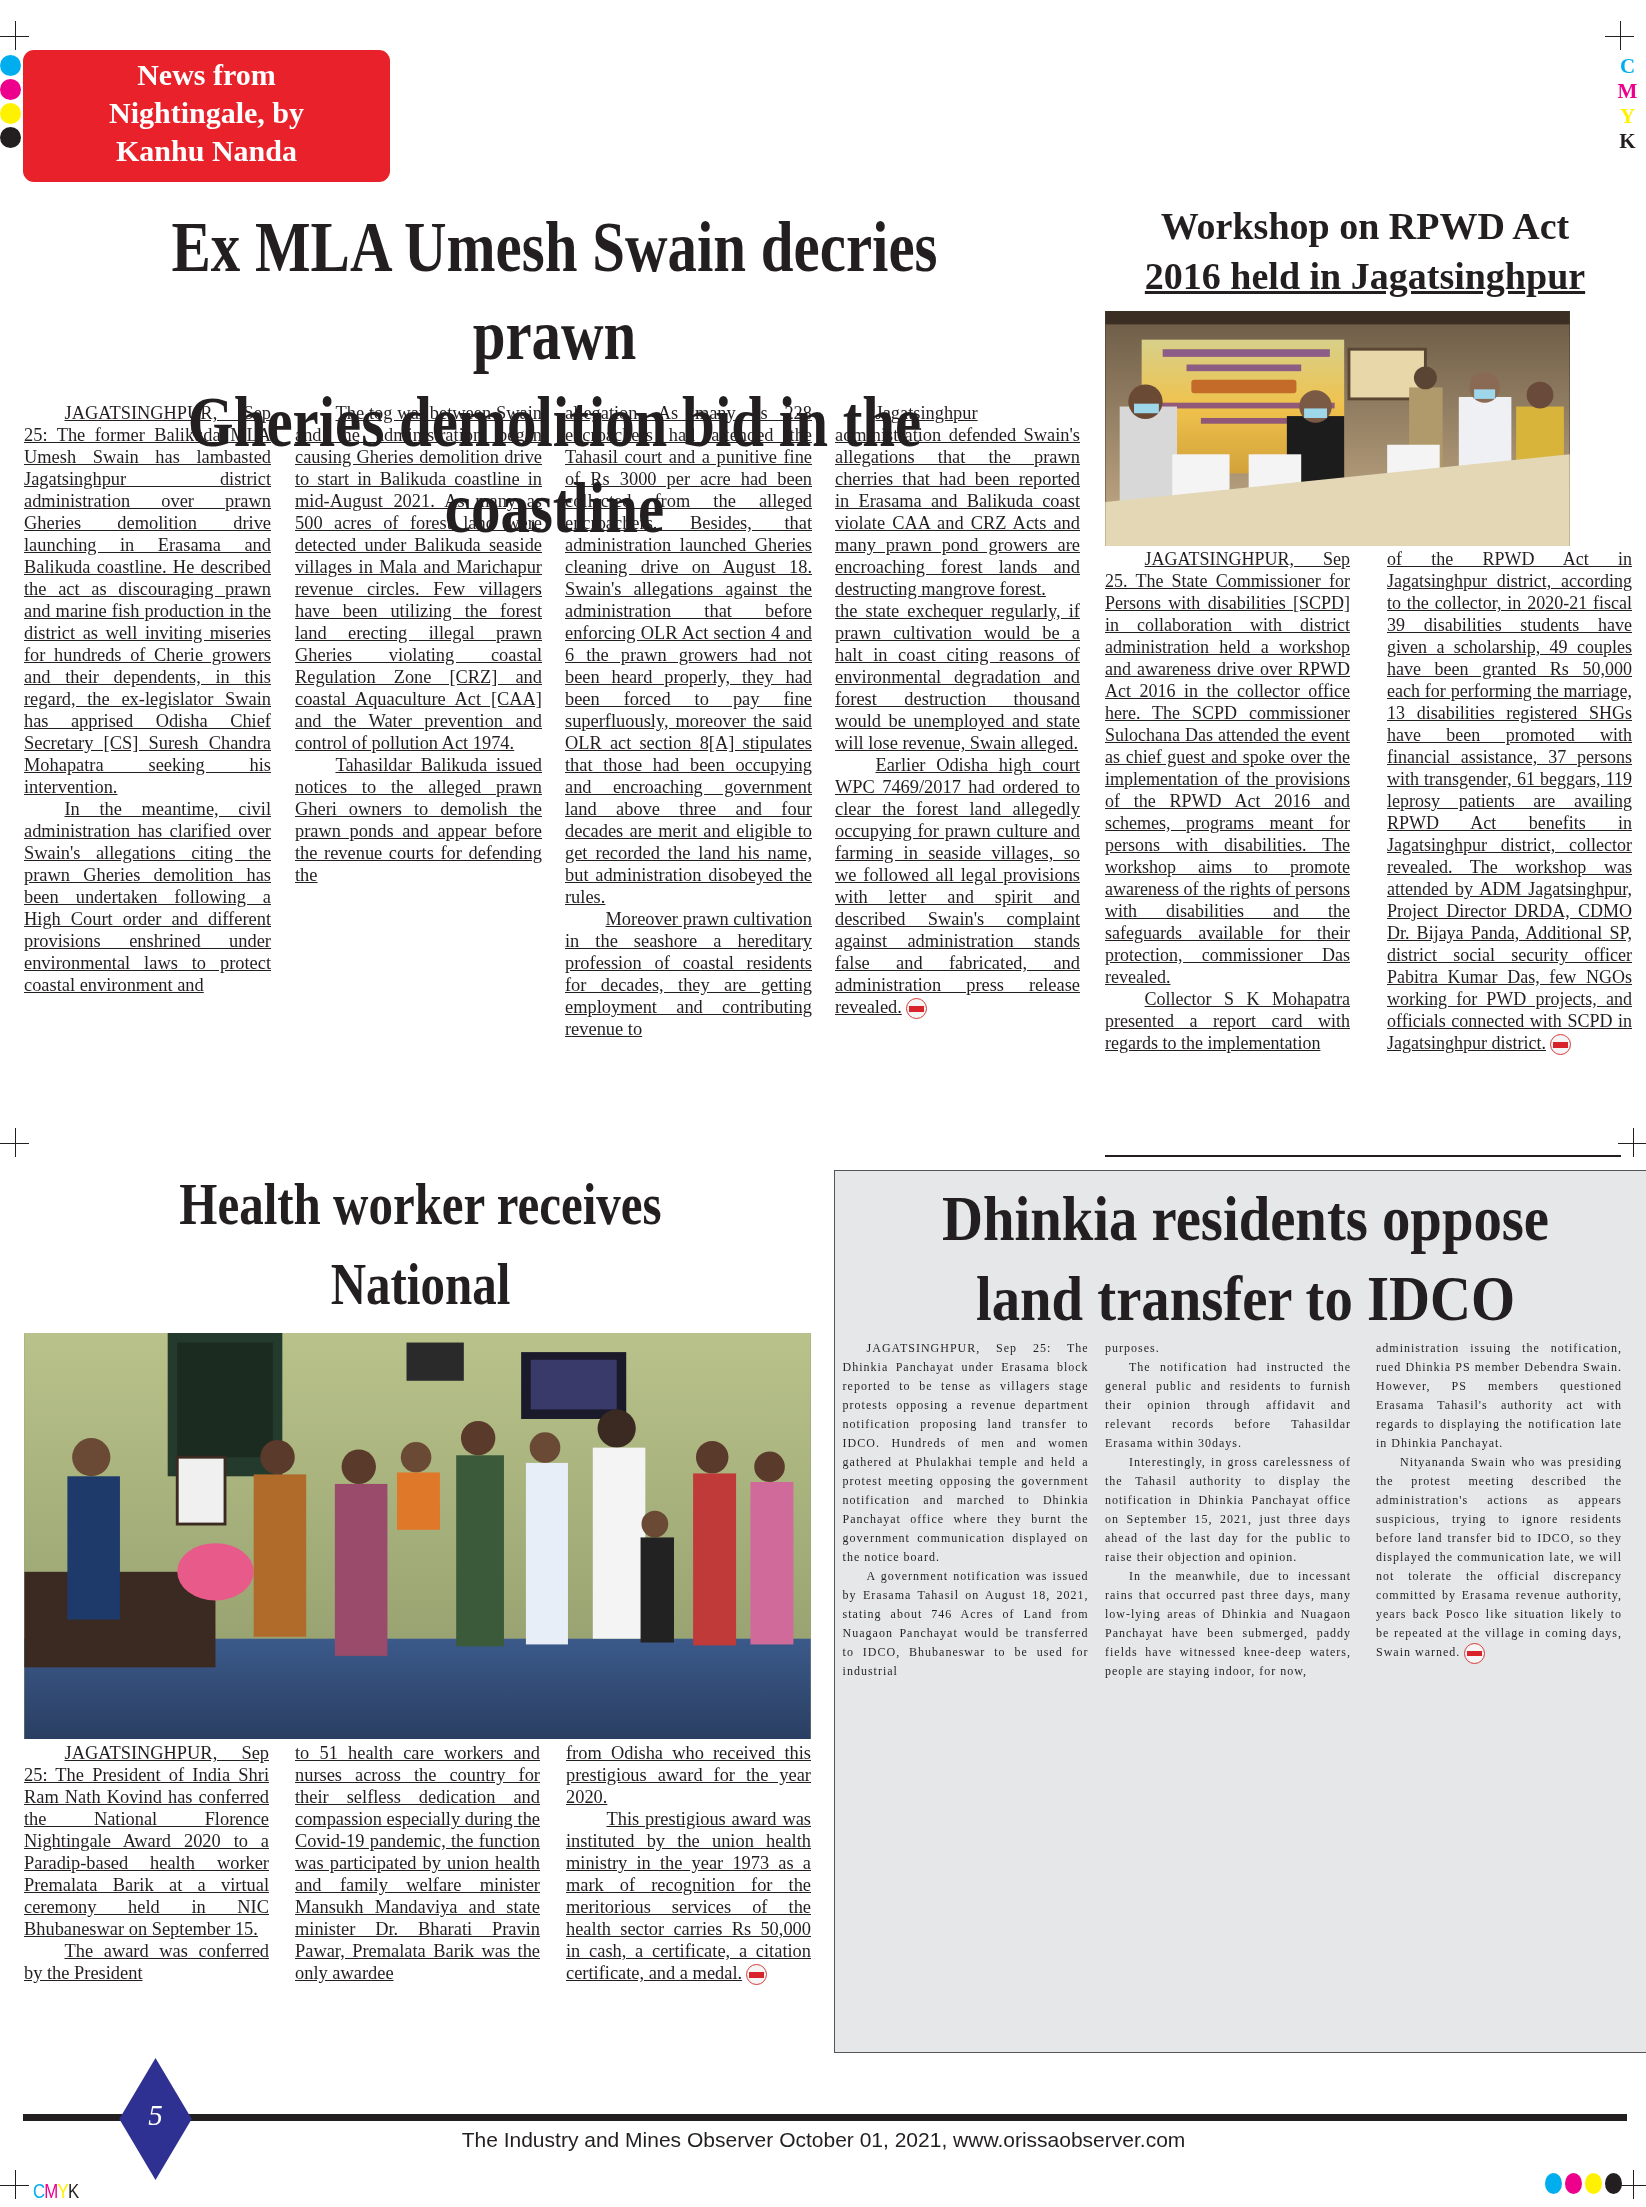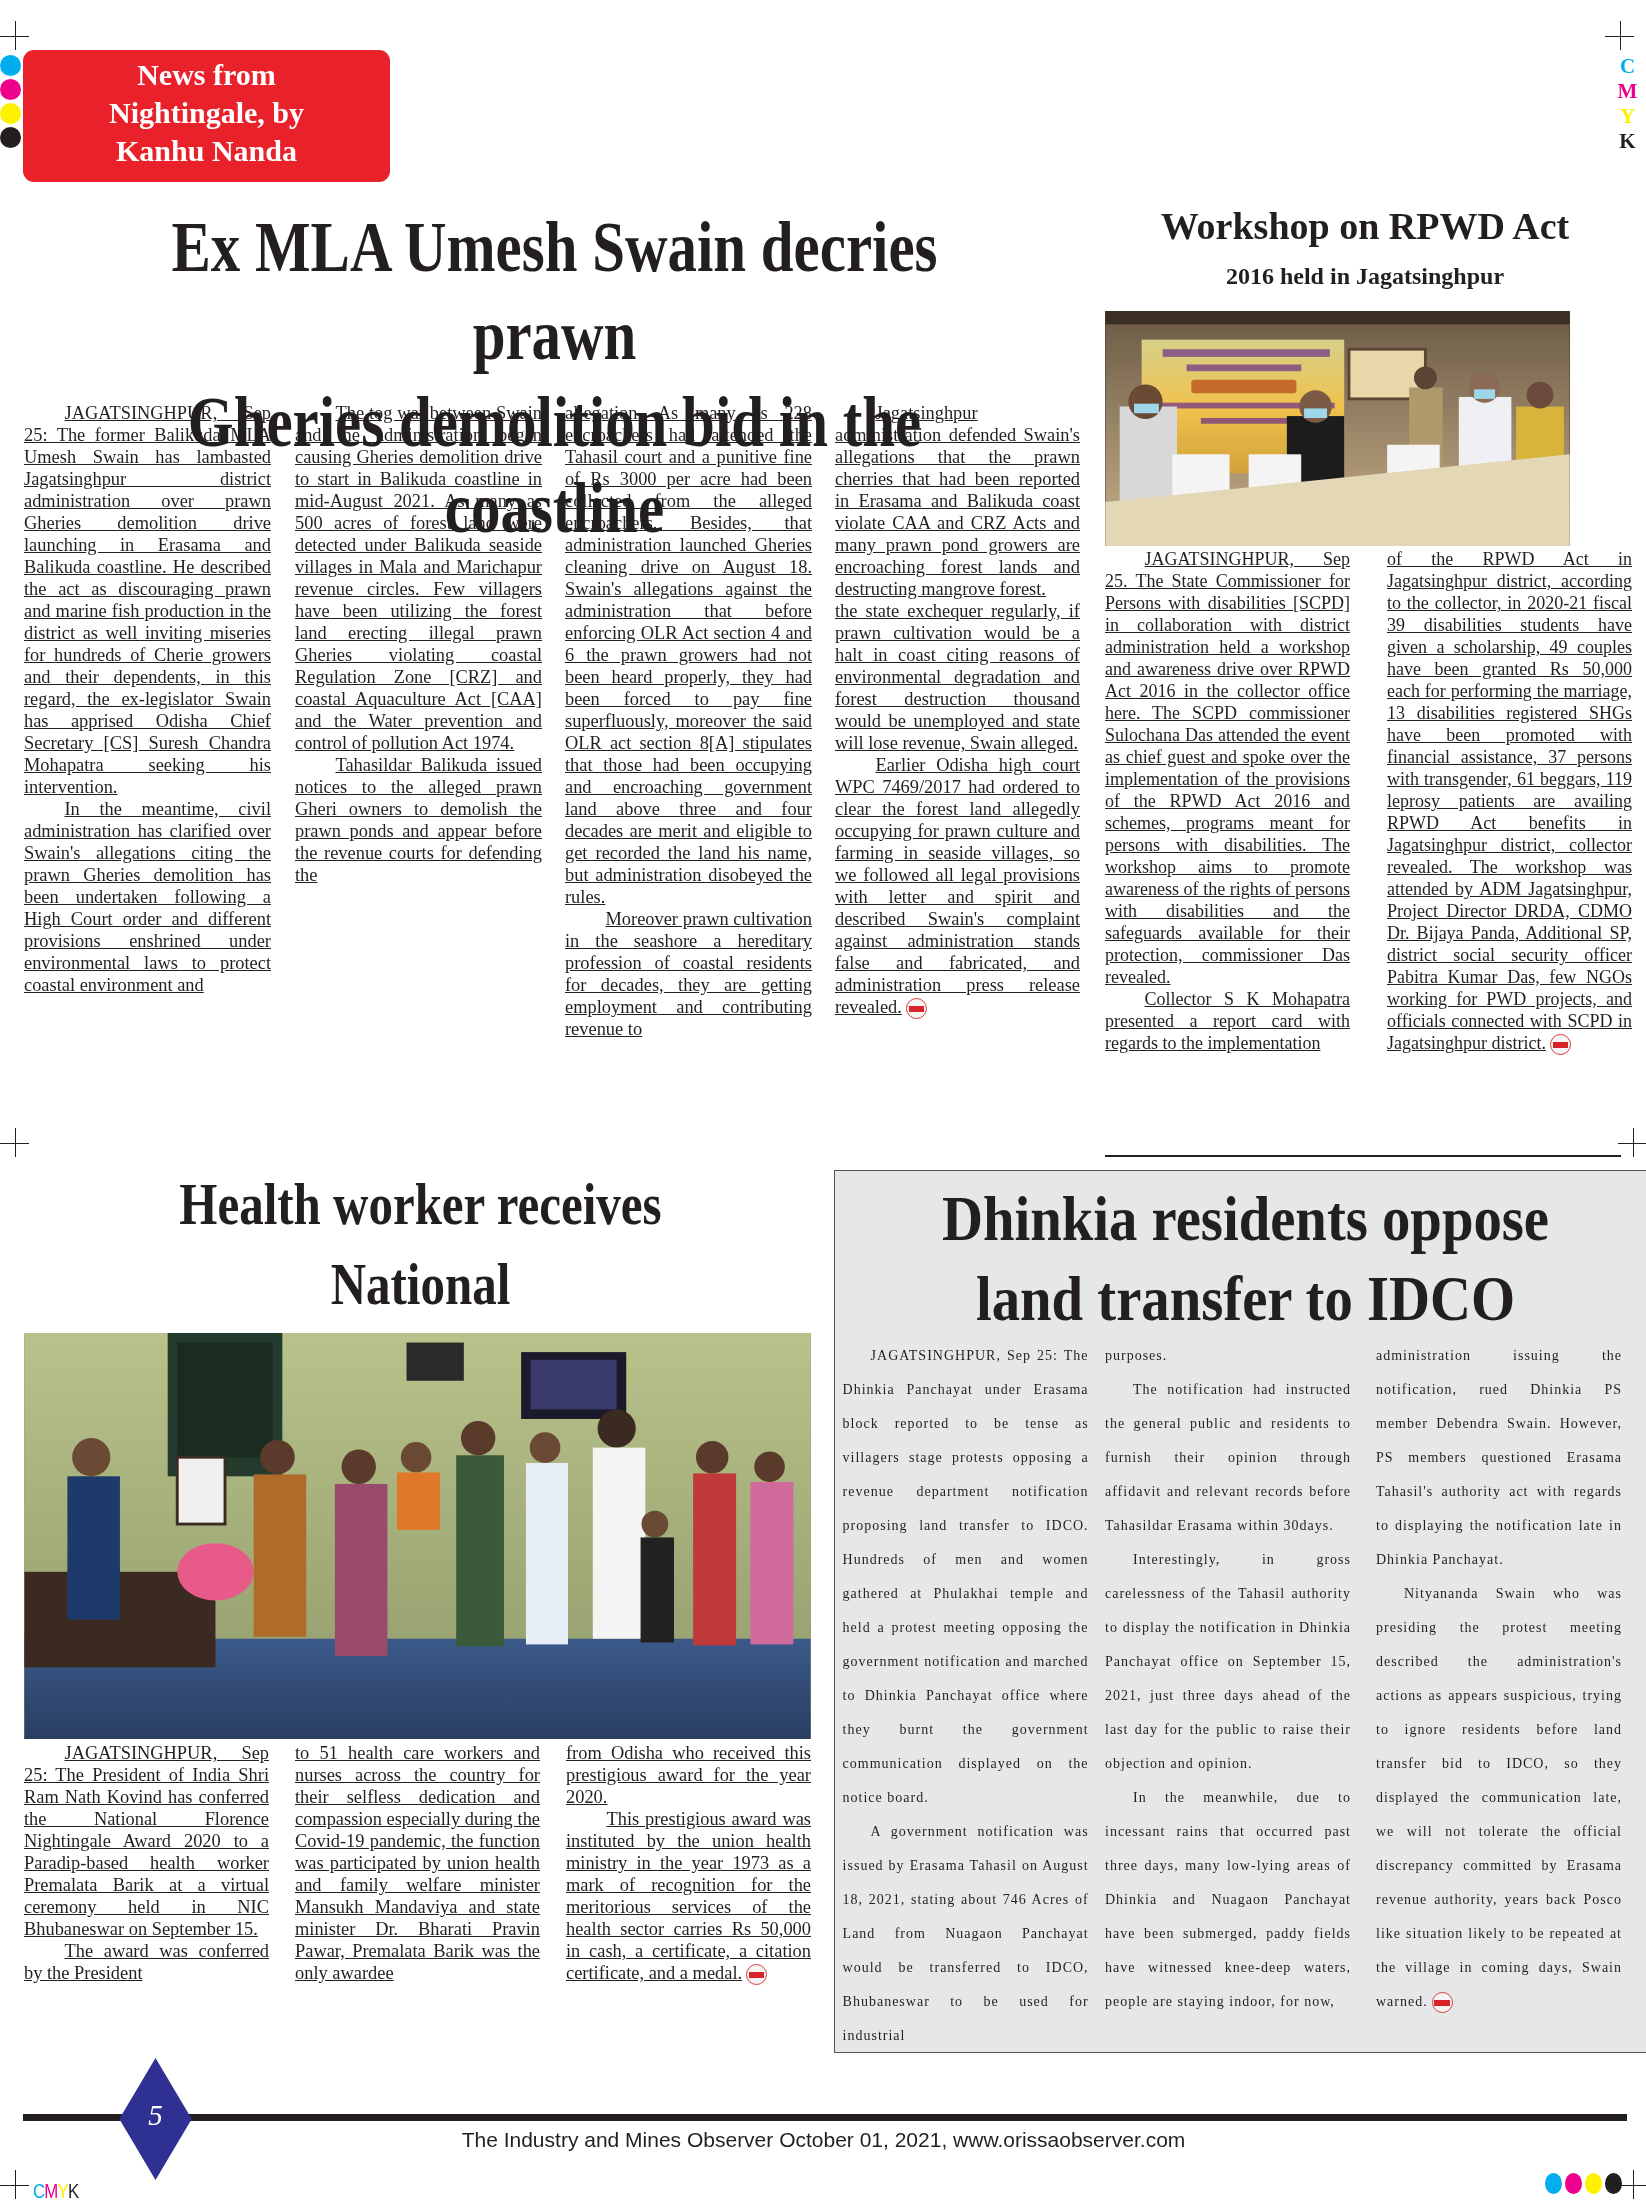--- a/index.html
+++ b/index.html
@@ -24,21 +24,21 @@
   .headline { font-family: "Liberation Serif", serif; font-weight: bold; color: #231f20; text-align: center; transform-origin: center; }
 
   .col { position: absolute; font-size: 18.4px; line-height: 22px; text-align: justify; hyphens: none; text-decoration: underline; }
   .col p { text-indent: 2.2em; }
 
   .photo { position: absolute; overflow: hidden; }
   .end-mark { display: inline-block; width: 21px; height: 21px; border-radius: 50%; border: 1.9px solid #d83a3a; background: #f5f5f5; vertical-align: middle; position: relative; margin-left: 3.8px; }
   .end-mark::after { content: ""; position: absolute; left: 1.9px; right: 1.9px; top: 6.7px; height: 5.7px; background: #d8232a; }
 
   .box { position: absolute; left: 834px; top: 1170px; width: 824px; height: 883px; background: #e6e7e8; border: 1.9px solid #555; }
-  .box-col { position: absolute; font-size: 14px; line-height: 34px; text-align: justify; letter-spacing: 1px; }
+  .box-col { position: absolute; font-size: 12px; line-height: 19px; text-align: justify; letter-spacing: 1px; }
   .box-col p { text-indent: 2em; }
 
   .rule { position: absolute; left: 23px; width: 1604px; height: 6.7px; background: #231f20; }
   .diamond { position: absolute; left: 119px; top: 2058px; width: 73px; height: 122px; }
   .footer-text { position: absolute; left: 0; right: 0; top: 2128px; text-align: center; font-family: "Liberation Sans", sans-serif; font-size: 21px; color: #231f20; }
 </style>
 </head>
 <body>
 
 <div class="reg" style="left:0;top:21px;"></div>
@@ -86,21 +86,21 @@
   <p>Moreover prawn cultivation in the seashore a hereditary profession of coastal residents for decades, they are getting employment and contributing revenue to</p>
 </div>
 <div class="col" style="left:835px;top:402px;width:245px;">
   <p>Jagatsinghpur administration defended Swain's allegations that the prawn cherries that had been reported in Erasama and Balikuda coast violate CAA and CRZ Acts and many prawn pond growers are encroaching forest lands and destructing mangrove forest.</p>
   <p style="text-indent:0">the state exchequer regularly, if prawn cultivation would be a halt in coast citing reasons of environmental degradation and forest destruction thousand would be unemployed and state will lose revenue, Swain alleged.</p>
   <p><span>Earlier Odisha high court WPC 7469/2017 had ordered to clear the forest land allegedly occupying for prawn culture and farming in seaside villages, so we followed all legal provisions with letter and spirit and described Swain's complaint against administration stands false and fabricated, and administration press release revealed.</span><span class="end-mark"></span></p>
 </div>
 
 <div class="abs" style="left:1090px;top:201px;width:550px;">
   <div class="headline" style="font-size:38px;line-height:50px;">Workshop on RPWD Act</div>
-  <div class="headline" style="font-size:24px;line-height:50px;">2016 held in Jagatsinghpur</div>
+  <div class="headline" style="font-size:38px;line-height:50px;text-decoration:underline;">2016 held in Jagatsinghpur</div>
 </div>
 
 <div class="photo" style="left:1105px;top:311px;width:465px;height:235px;background:#2a2522;">
   <svg width="465" height="235" viewBox="0 0 486 246">
     <defs>
       <linearGradient id="wall" x1="0" y1="0" x2="0" y2="1">
         <stop offset="0" stop-color="#6b5a45"></stop>
           <stop offset="1" stop-color="#c8b08a"></stop>
       </linearGradient>
       <linearGradient id="banner" x1="0" y1="0" x2="0" y2="1">

